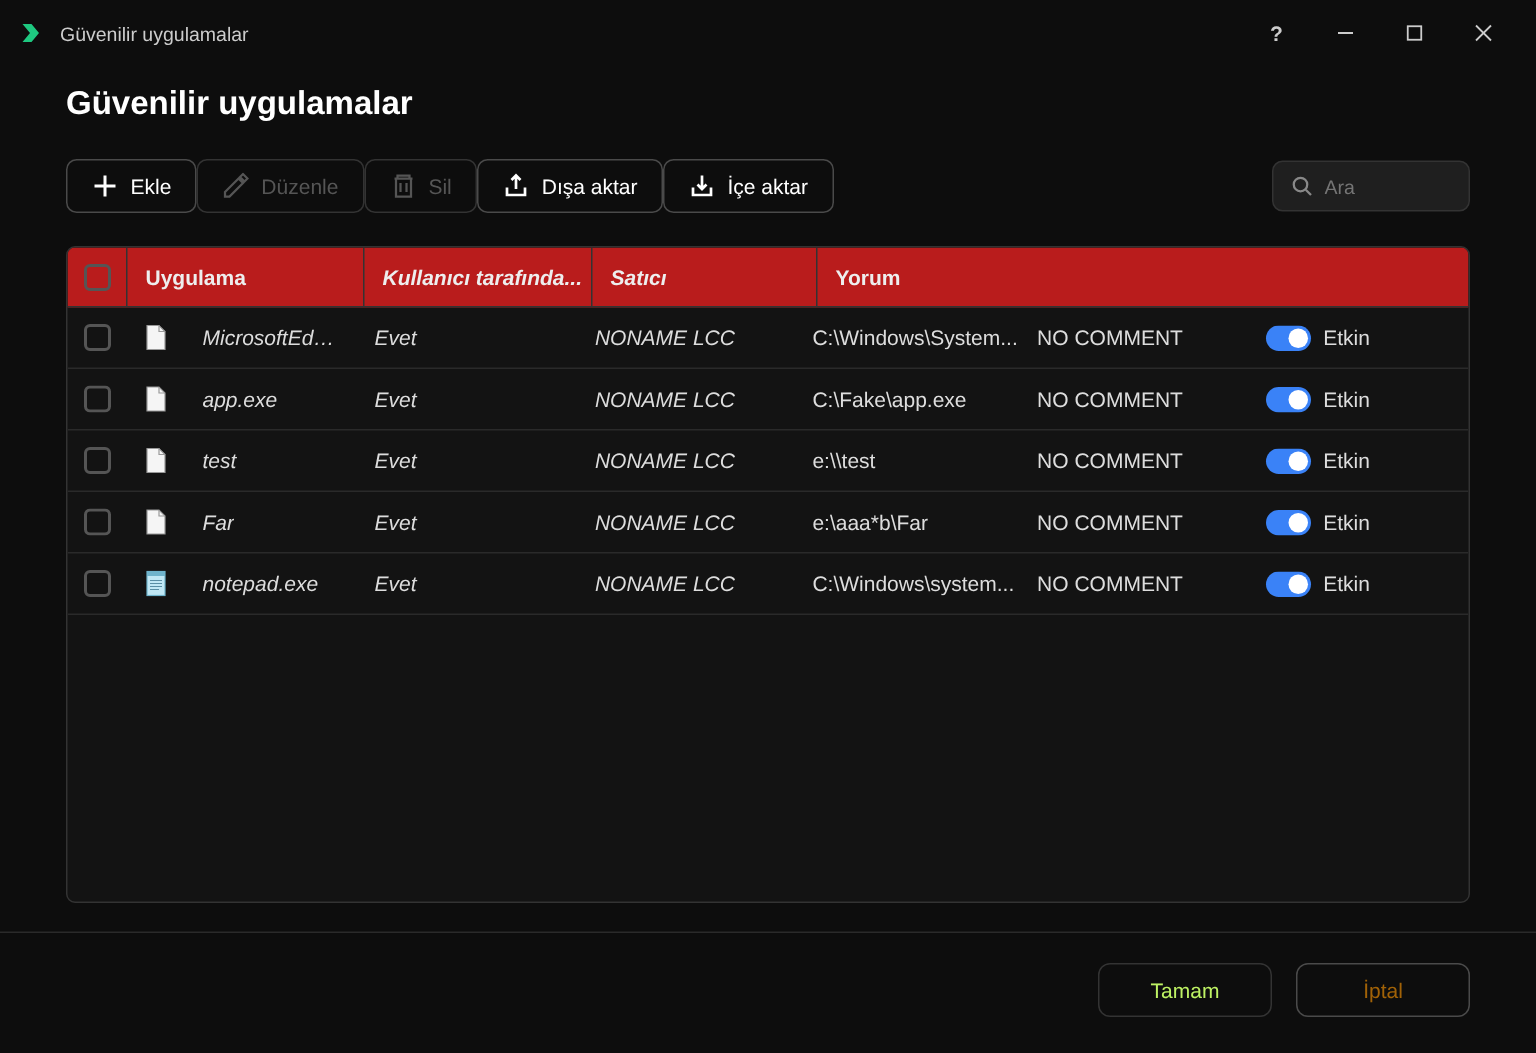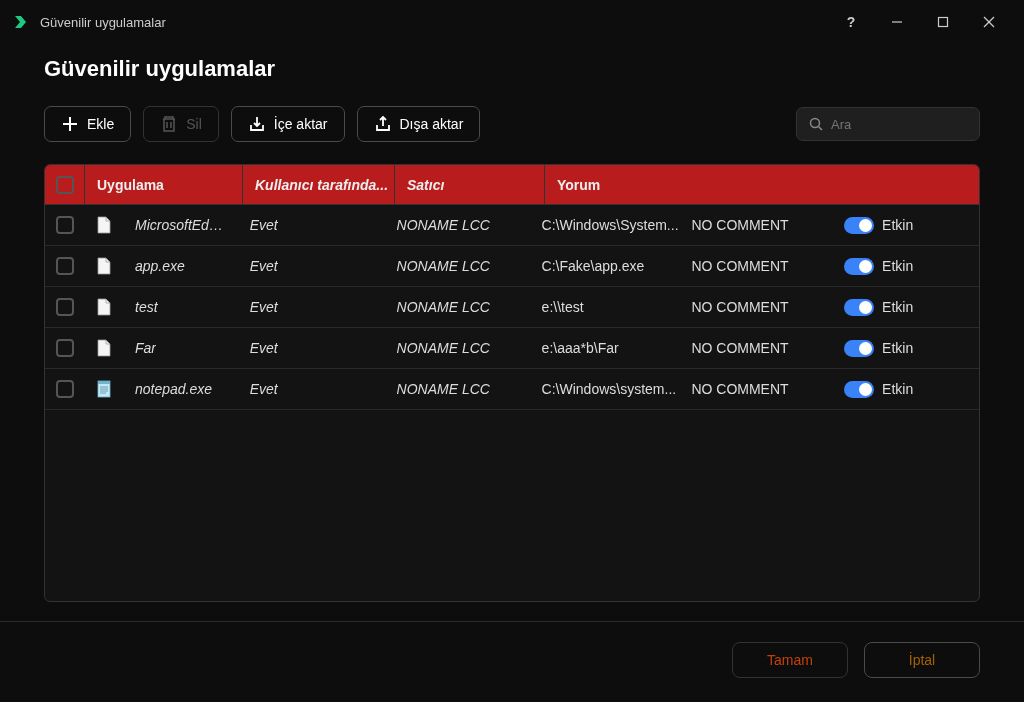--- a/index.html
+++ b/index.html
@@ -62,21 +62,20 @@
     
     .page-title {
       font-size: 22px;
       font-weight: 600;
       color: #ffffff;
       margin-bottom: 24px;
     }
     
     .toolbar {
       display: flex;
-      gap: 12px;
       margin-bottom: 22px;
       align-items: center;
     }
     
     .btn {
       display: flex;
       align-items: center;
       gap: 8px;
       padding: 8px 16px;
       border: 1px solid #4a4a4a;
@@ -106,21 +105,21 @@
     
     .search-box {
       display: flex;
       align-items: center;
       gap: 8px;
       background: #1f1f1f;
       border: 1px solid #333;
       border-radius: 7px;
       padding: 0 12px;
       height: 34px;
-      width: 184px;
+      width: 132px;
     }
     
     .search-box svg {
       width: 14px;
       height: 14px;
       color: #888;
       flex-shrink: 0;
     }
     
     .search-box input {
@@ -261,21 +260,21 @@
       border: 1px solid #4a4a4a;
       background: transparent;
       color: #a16207;
       cursor: pointer;
       font-size: 14px;
       min-width: 116px;
     }
     
     .footer-btn.disabled {
       border-color: #333;
-      color: #c2410c;
+      color: #bef264;
       cursor: default;
     }
     
     .truncate {
       overflow: hidden;
       text-overflow: ellipsis;
     }
   </style>
 </head>
 <body>
@@ -318,35 +317,41 @@
   <div class="toolbar">
     <button class="btn">
       <svg viewBox="0 0 18 18">
           <line x1="9" y1="2" x2="9" y2="16" stroke="currentColor" stroke-width="2"></line>
           <line x1="2" y1="9" x2="16" y2="9" stroke="currentColor" stroke-width="2"></line>
         </svg>
       <span>Ekle</span>
     </button>
     <button class="btn disabled">
       <svg viewBox="0 0 18 18">
+          <path d="M2 13 L11 4 L14 7 L5 16 L2 16 Z M12 3 L14 1 L17 4 L15 6 Z" fill="none" stroke="currentColor" stroke-width="1.5"></path>
+        </svg>
+      <span>Düzenle</span>
+    </button>
+    <button class="btn disabled">
+      <svg viewBox="0 0 18 18">
           <path d="M3 4 L15 4 M5 4 L5 2 L13 2 L13 4 M4 4 L4 16 L14 16 L14 4 M7 7 L7 13 M11 7 L11 13" fill="none" stroke="currentColor" stroke-width="1.5"></path>
         </svg>
       <span>Sil</span>
     </button>
     <button class="btn">
       <svg viewBox="0 0 18 18">
-          <path d="M9 2 L9 11 M6 8 L9 11 L12 8 M3 10 L3 15 L15 15 L15 10" fill="none" stroke="currentColor" stroke-width="1.8"></path>
-        </svg>
-      <span>İçe aktar</span>
+          <path d="M9 11 L9 2 M6 5 L9 2 L12 5 M3 10 L3 15 L15 15 L15 10" fill="none" stroke="currentColor" stroke-width="1.8"></path>
+        </svg>
+      <span>Dışa aktar</span>
     </button>
     <button class="btn">
       <svg viewBox="0 0 18 18">
-          <path d="M9 11 L9 2 M6 5 L9 2 L12 5 M3 10 L3 15 L15 15 L15 10" fill="none" stroke="currentColor" stroke-width="1.8"></path>
-        </svg>
-      <span>Dışa aktar</span>
+          <path d="M9 2 L9 11 M6 8 L9 11 L12 8 M3 10 L3 15 L15 15 L15 10" fill="none" stroke="currentColor" stroke-width="1.8"></path>
+        </svg>
+      <span>İçe aktar</span>
     </button>
     <div class="toolbar-spacer"></div>
     <div class="search-box">
       <svg viewBox="0 0 14 14">
           <circle cx="6" cy="6" r="4.5" fill="none" stroke="currentColor" stroke-width="1.5"></circle>
           <line x1="9.5" y1="9.5" x2="13" y2="13" stroke="currentColor" stroke-width="1.5"></line>
         </svg>
       <input type="text" placeholder="Ara" style="">
     </div>
   </div>

